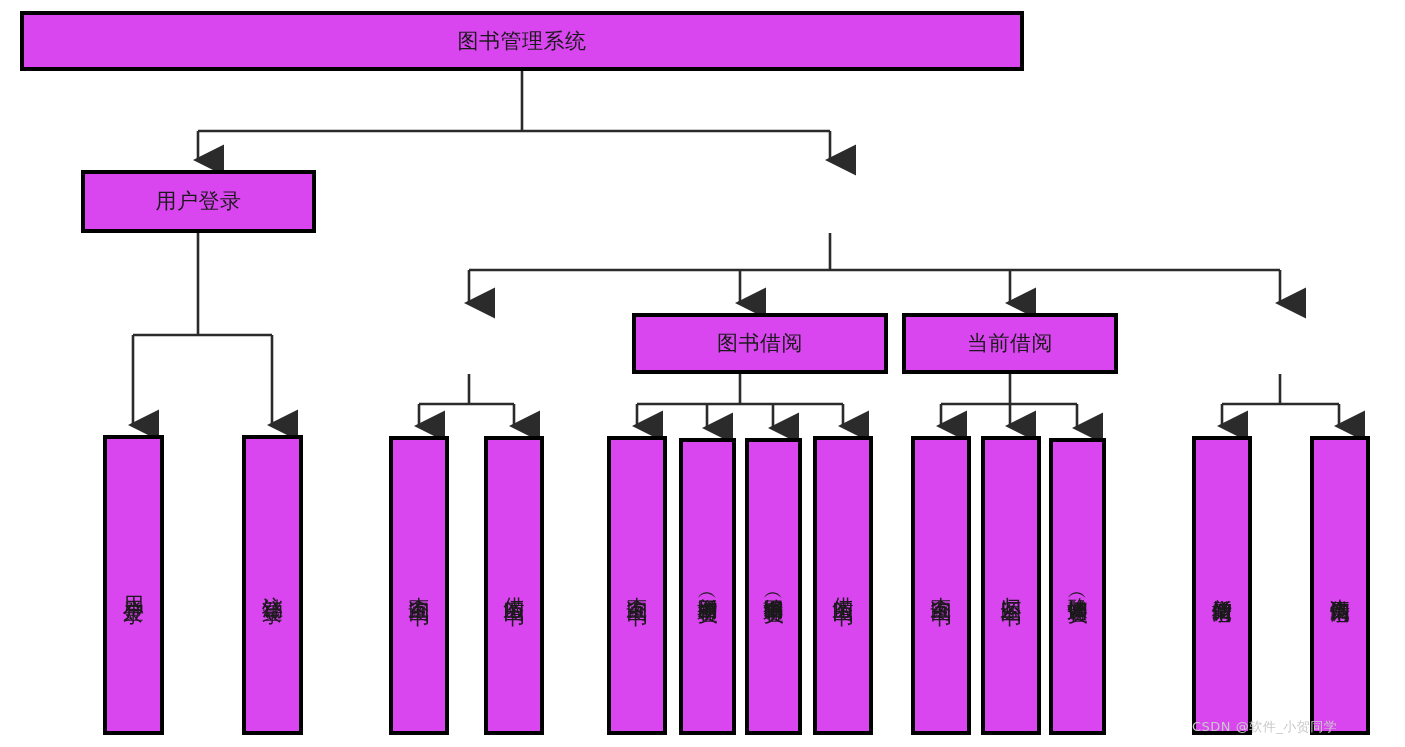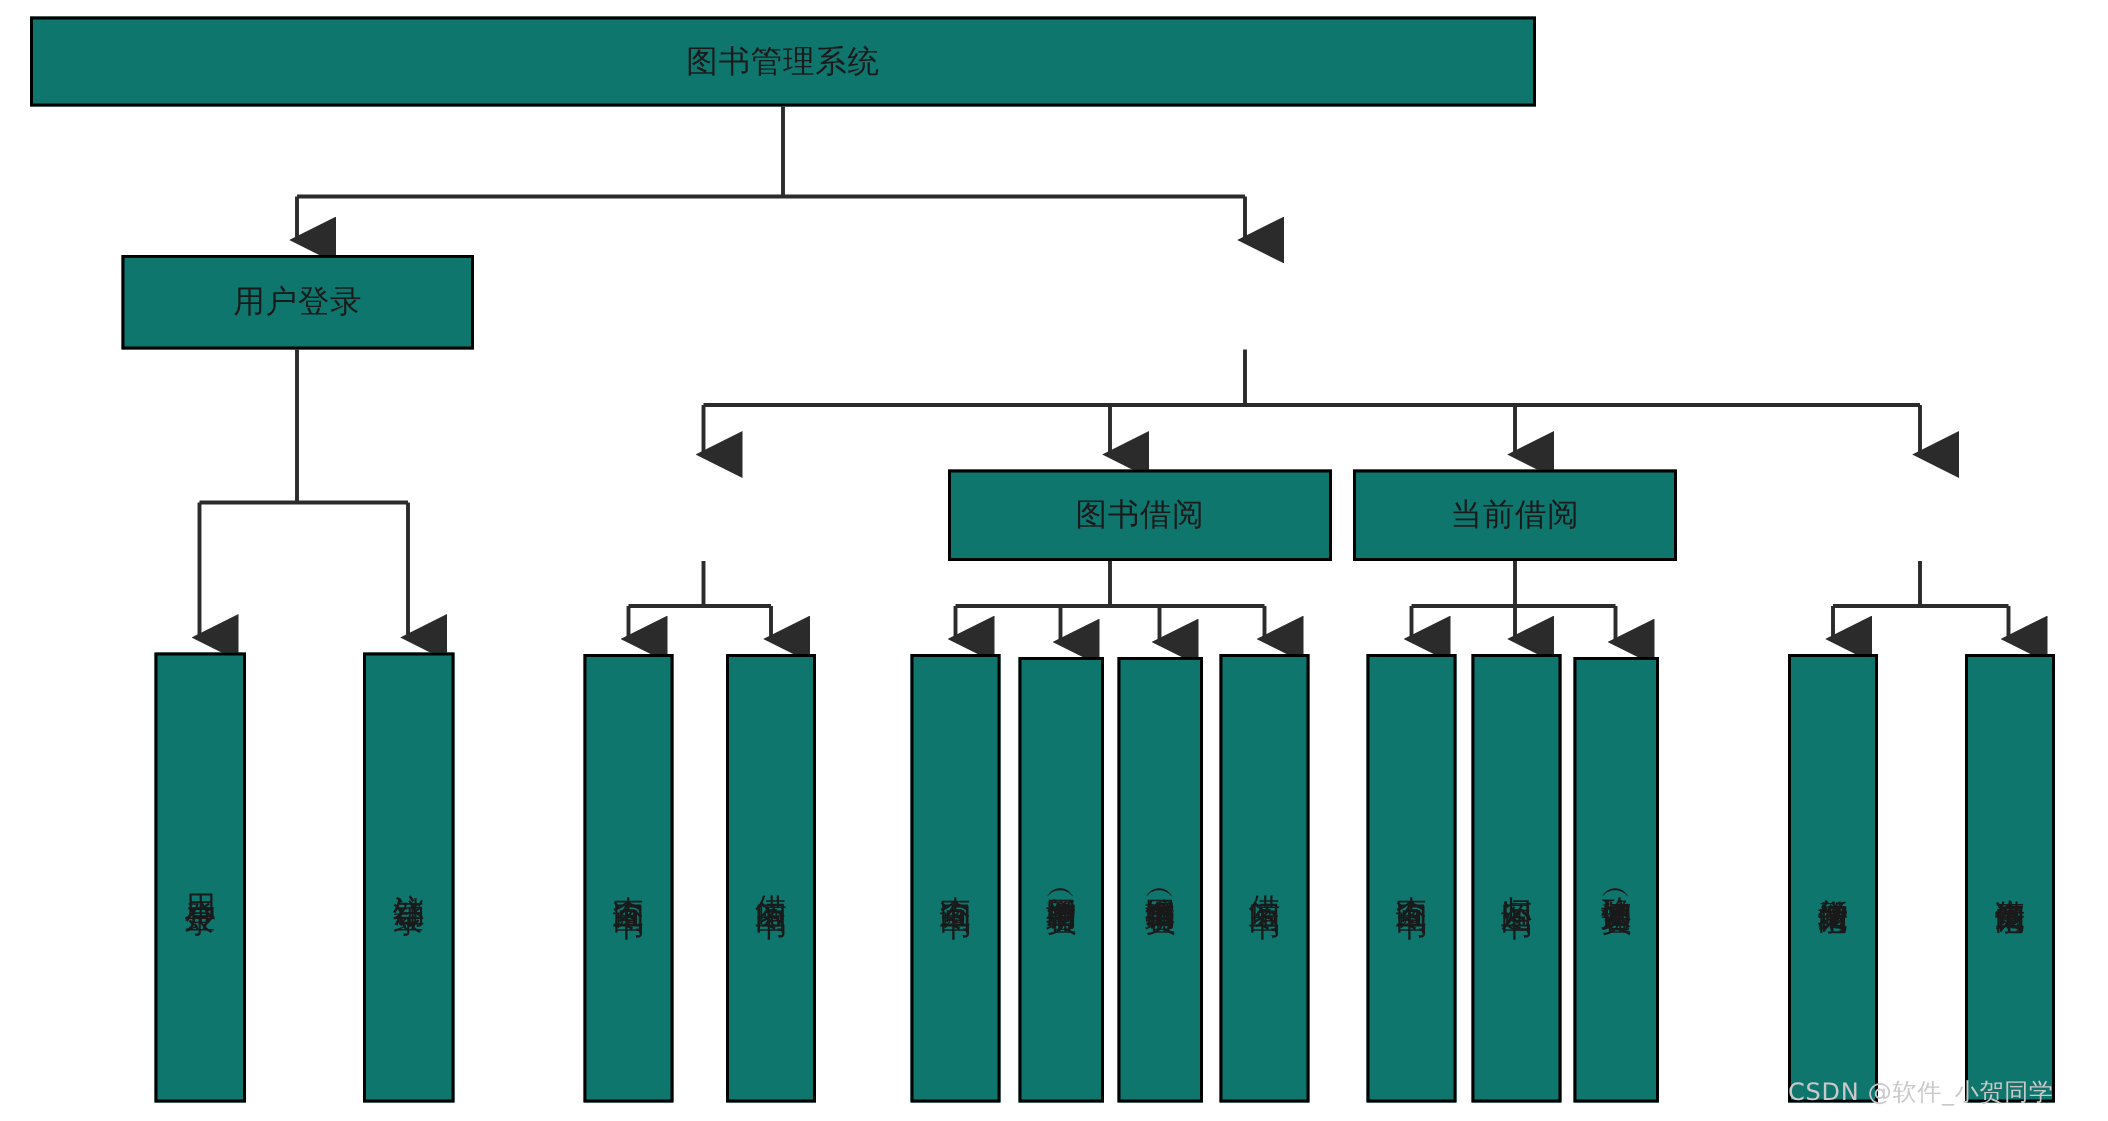--- a/index.html
+++ b/index.html
@@ -22,22 +22,22 @@
     position: absolute;
     left: 0;
     top: 0;
     width: 1405px;
     height: 747px;
     pointer-events: none;
   }
   .node {
     position: absolute;
     box-sizing: border-box;
-    background: #0f766e;
-    border: 2px solid #000000;
+    background: #d946ef;
+    border: 4px solid #000000;
     display: flex;
     align-items: center;
     justify-content: center;
     color: #1a1a1a;
     z-index: 2;
   }
   .node .label {
     display: block;
     text-align: center;
     line-height: 1.18;
@@ -64,21 +64,21 @@
     letter-spacing: 3px;
     white-space: nowrap;
   }
   .node.vert.tight .label {
     font-size: 20px;
     letter-spacing: 1px;
   }
   .watermark {
     position: absolute;
     color: #c9c9c9;
-    font-size: 16px;
+    font-size: 13px;
     letter-spacing: 0.5px;
     white-space: nowrap;
     z-index: 3;
     user-select: none;
   }
 </style>
 </head>
 <body>
 
 <div id="canvas">

